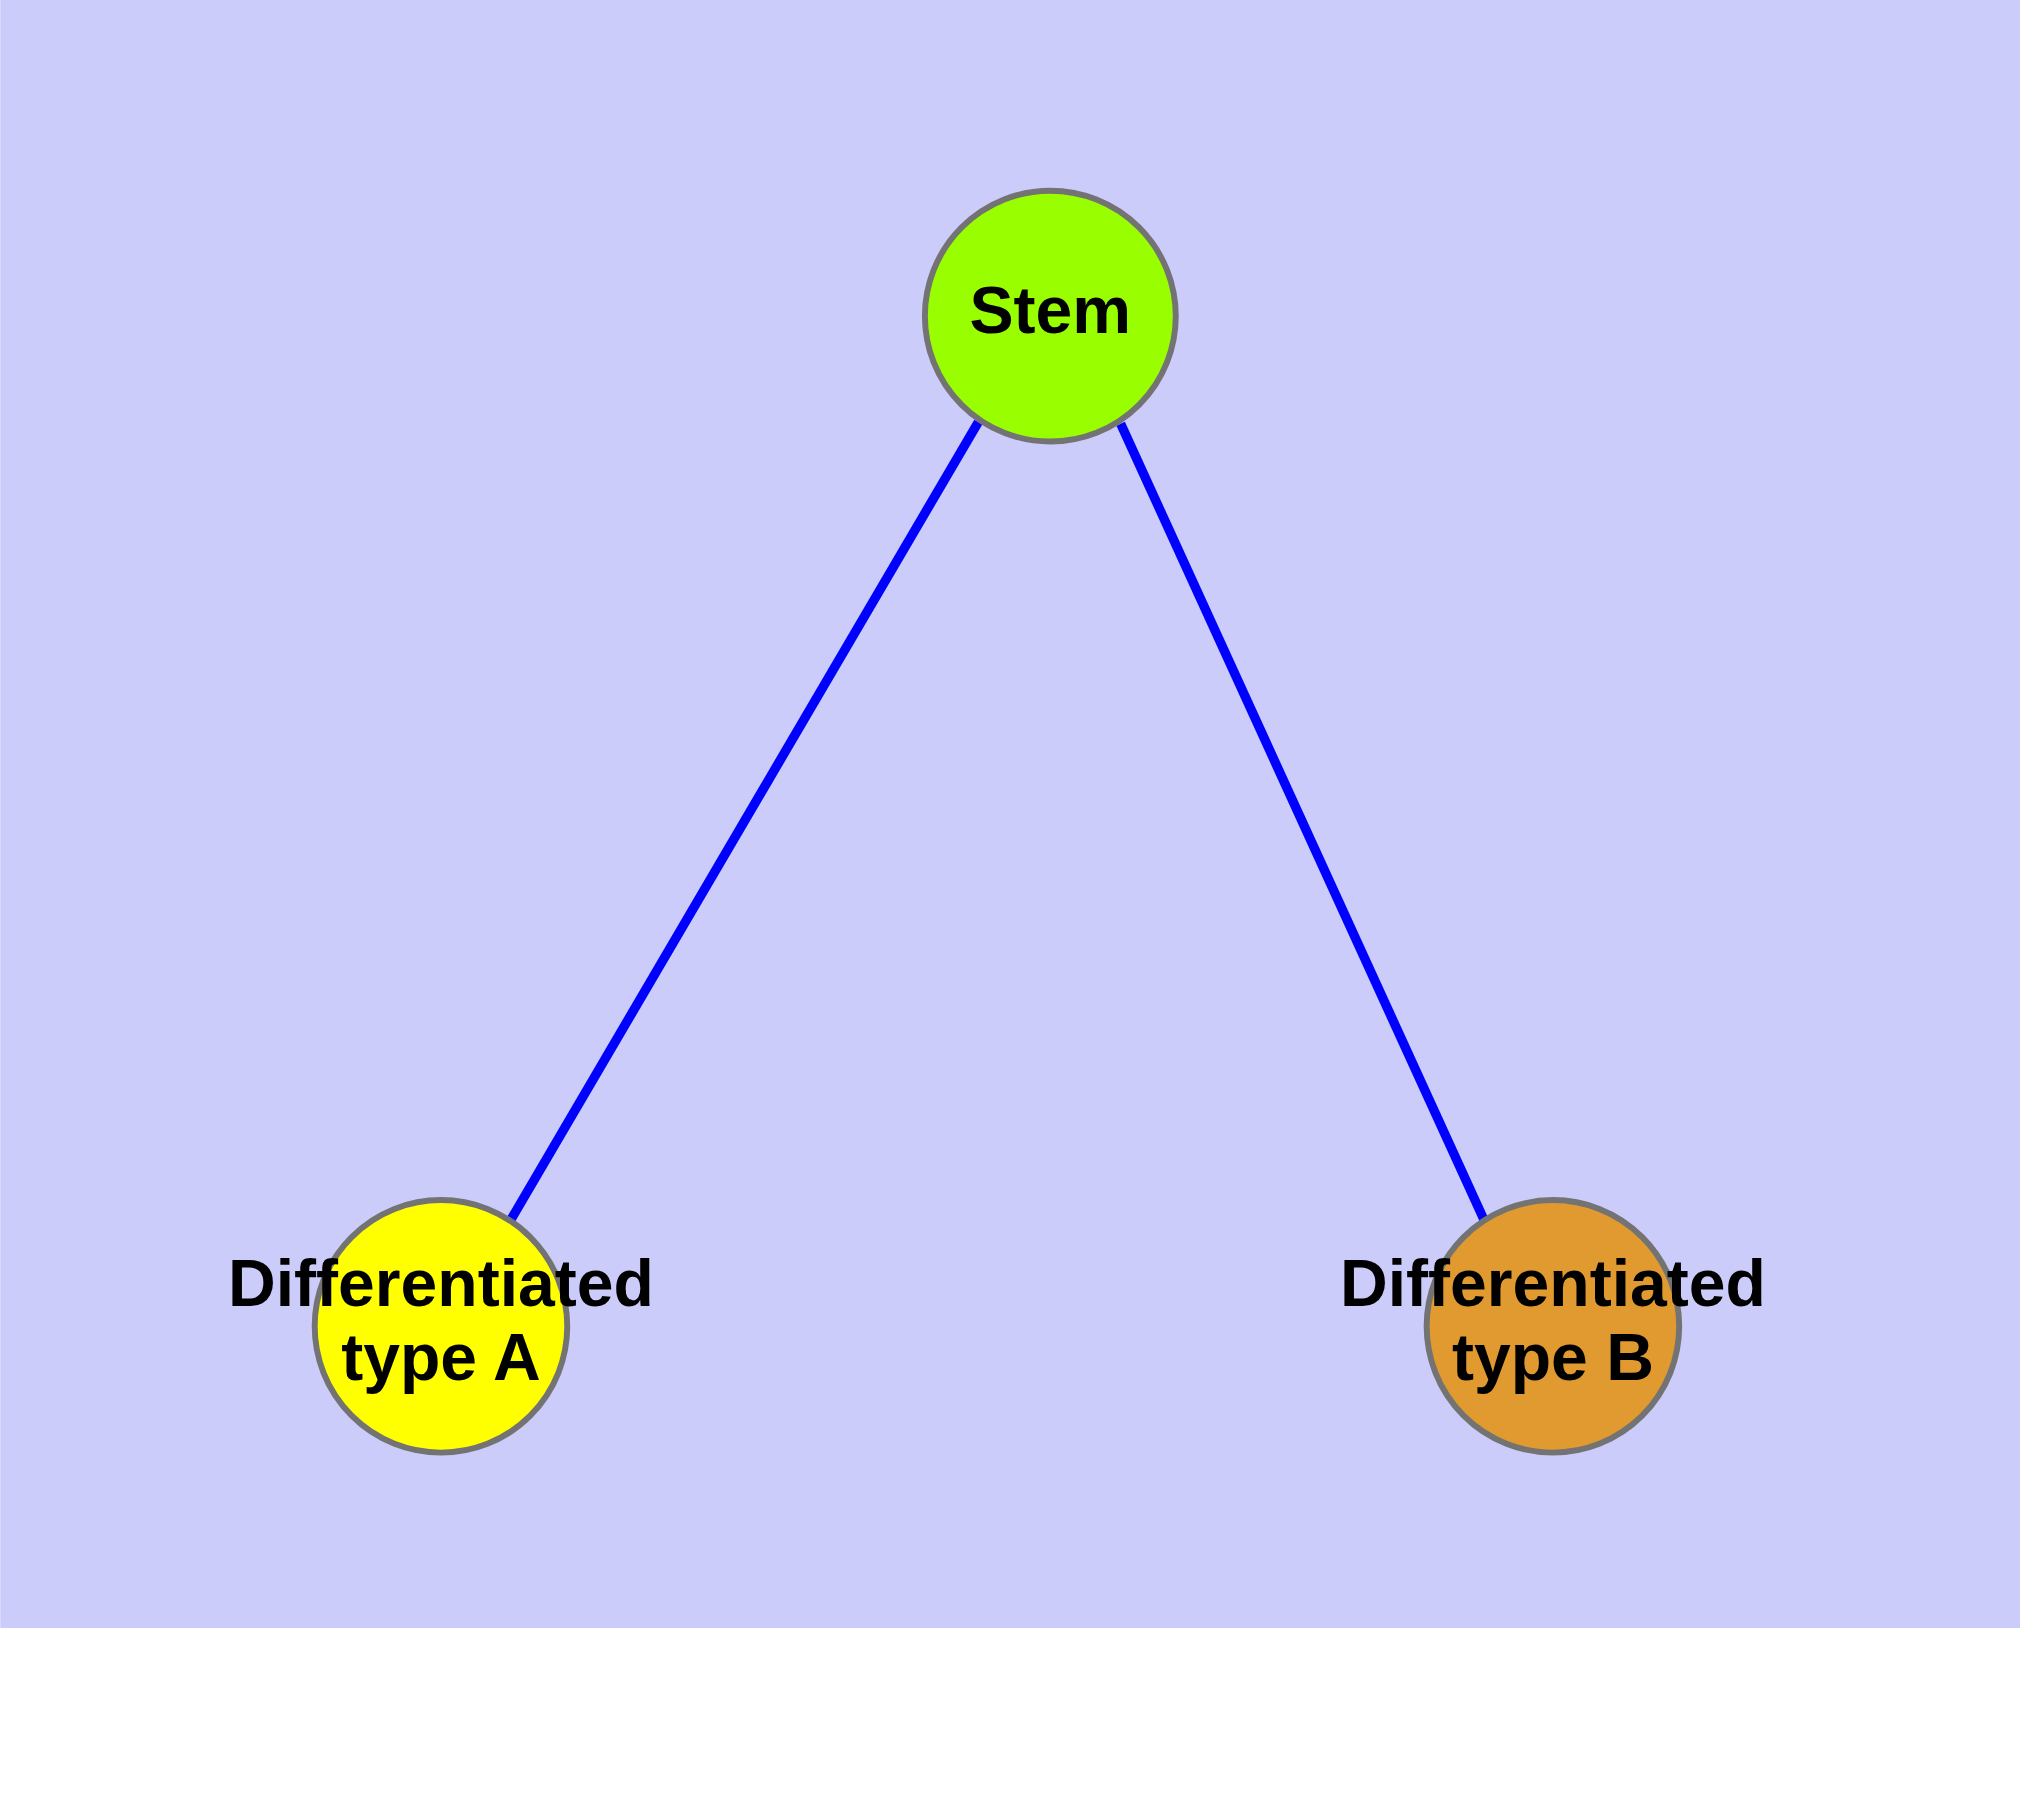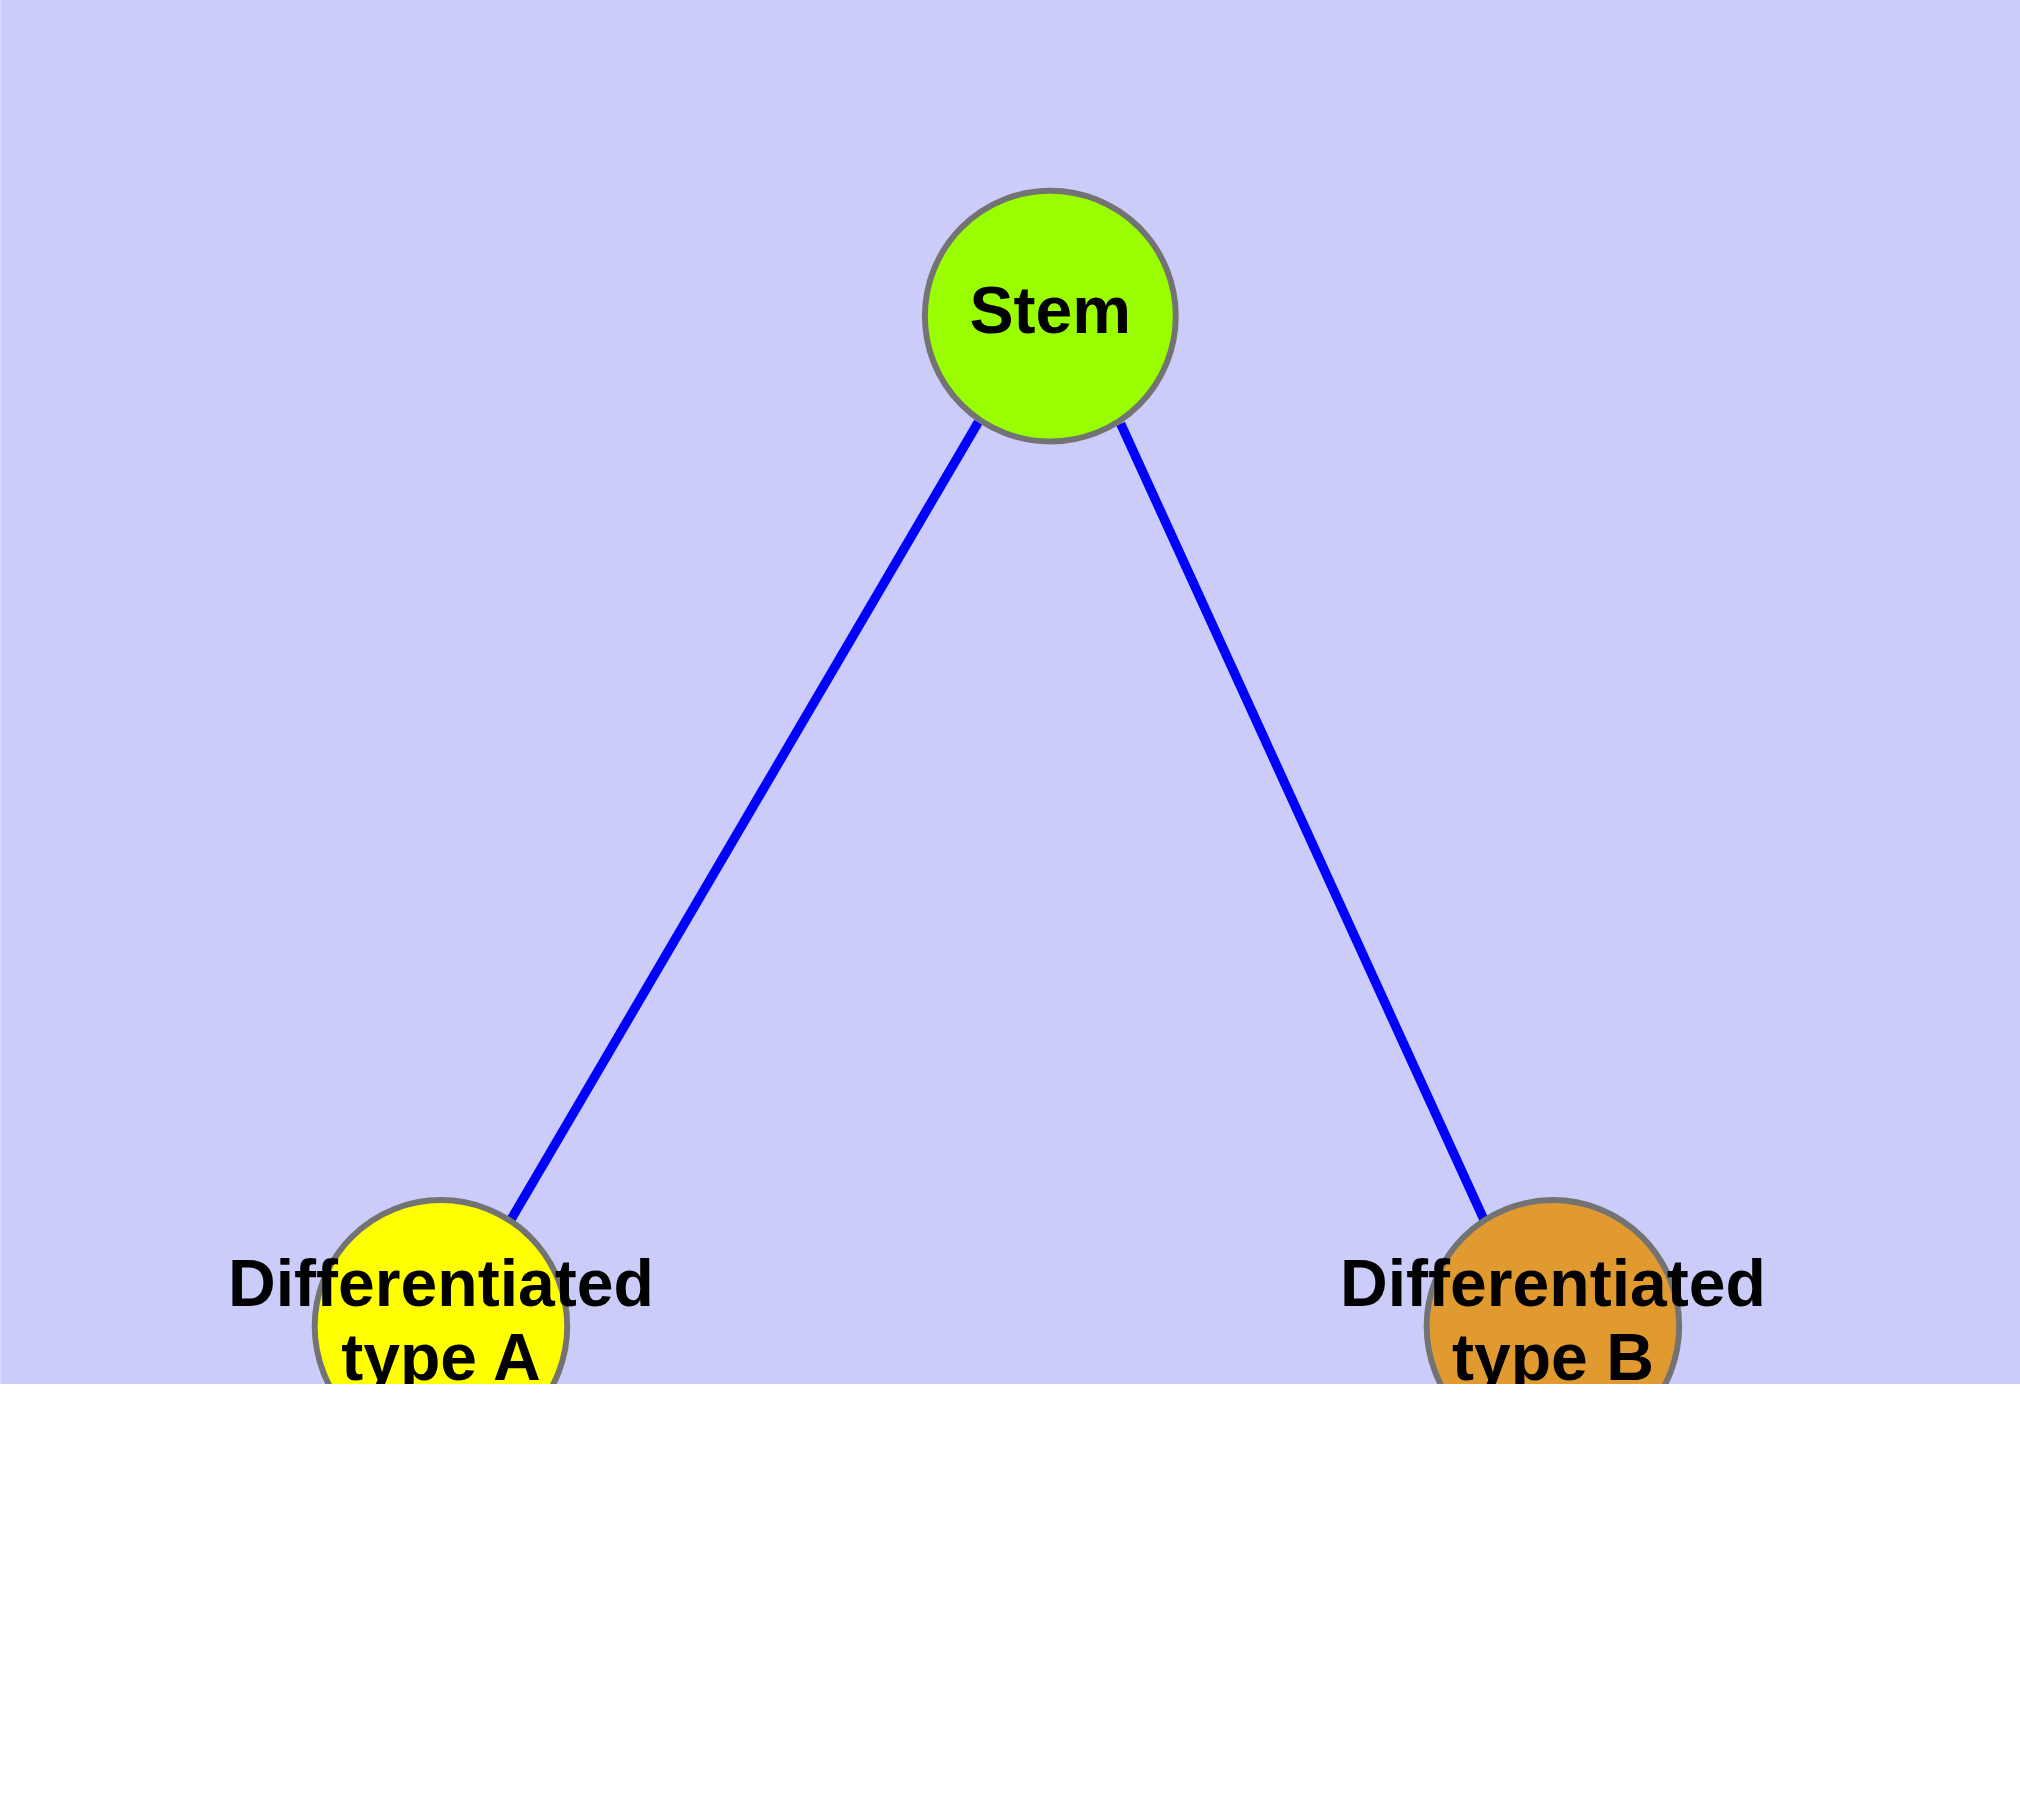--- a/index.html
+++ b/index.html
@@ -27,21 +27,21 @@
     font-weight: bold;
     fill: #000000;
     text-anchor: middle;
     dominant-baseline: middle;
     paint-order: normal;
   }
 </style>
 </head>
 <body>
 
-<div id="canvas-root" style="width: 2021px; height: 1384px;">
+<div id="canvas-root" style="width: 2021px; height: 1628px;">
   <svg id="graph-svg" viewBox="0 0 2384 2138" xmlns="http://www.w3.org/2000/svg" style="width: 2021px; height: 1812px;">
 
     <rect id="bg-rect" x="0" y="0" width="2384" height="2138" fill="#ccccfa"></rect>
 
     <g id="edges-layer">
         <line x1="1154" y1="498" x2="602" y2="1440" stroke="#0000ff" stroke-width="11" stroke-linecap="butt"></line>
         <line x1="1322" y1="500" x2="1751" y2="1440" stroke="#0000ff" stroke-width="11" stroke-linecap="butt"></line>
       </g>
     <g id="nodes-layer">
         <circle cx="1239" cy="373" r="148" fill="#99ff00" stroke="#737373" stroke-width="7"></circle>

